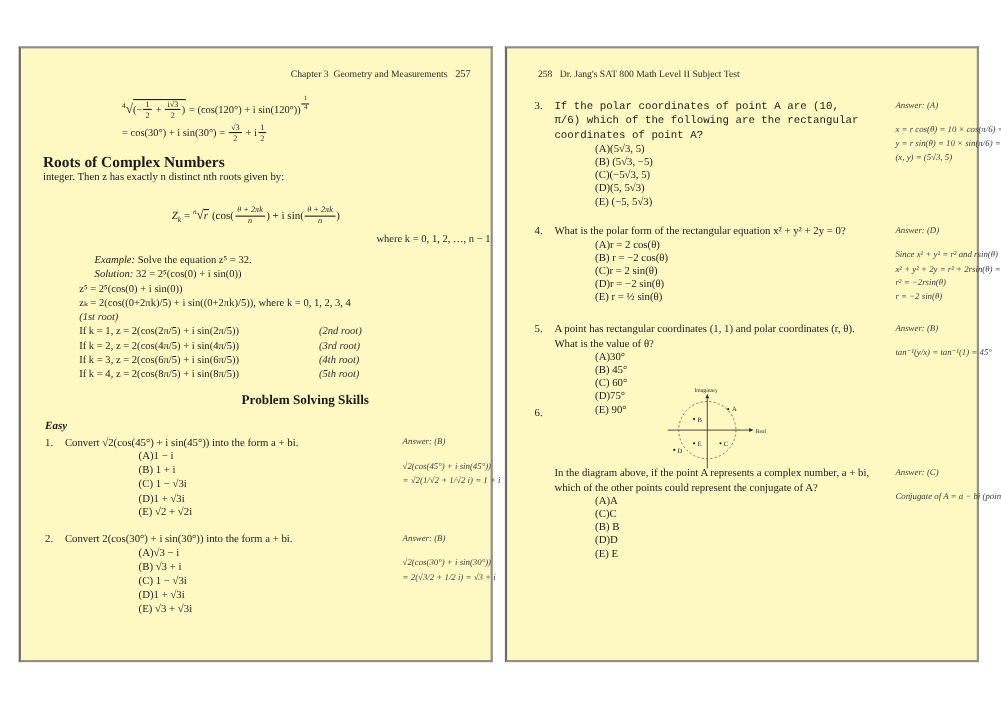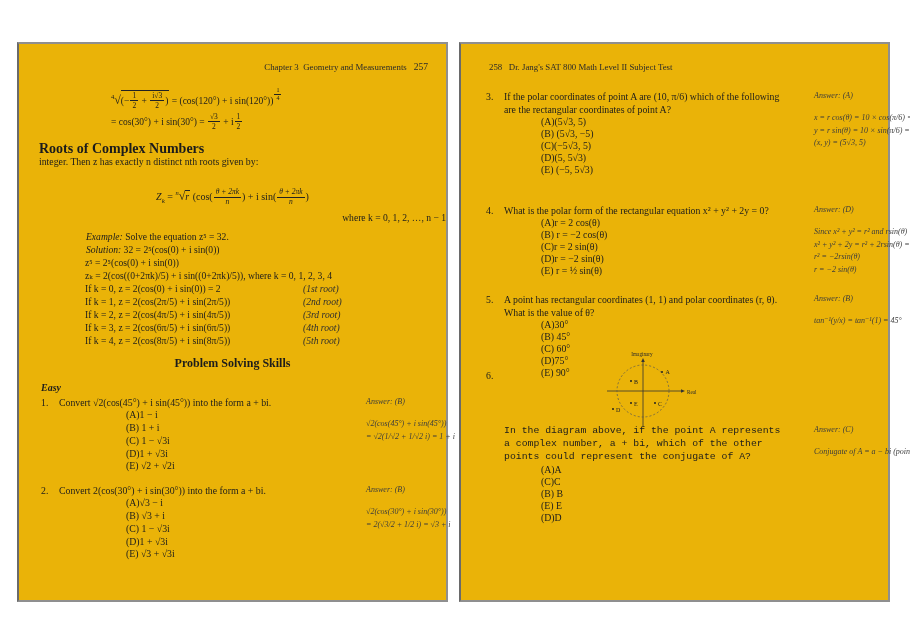--- a/index.html
+++ b/index.html
@@ -1,18 +1,18 @@
 <!DOCTYPE html>
 <html><head>
 <meta charset="utf-8">
 <style>
   html,body{margin:0;padding:0;background:#ffffff;}
   #canvas{position:relative;width:910px;height:644px;background:#ffffff;overflow:hidden;
           font-family:"Liberation Serif","DejaVu Serif","DejaVu Sans",serif;color:#1c1c1c;}
-  .page{position:absolute;top:42px;width:427px;height:556px;background:#eab308;
+  .page{position:absolute;top:42px;width:427px;height:556px;background:#fef9c3;
         border:2px solid #8f8f8f;border-left:2px solid #6a6a6a;}
   #page-left{left:17px;}
   #page-right{left:459px;}
   .abs{position:absolute;}
   .hdr{font-size:8.8px;color:#2a2a2a;white-space:nowrap;}
   .hdr .pgnum{font-size:9.5px;margin-left:7px;}
   .body-text{font-size:9.8px;line-height:13.5px;}
   .bold{font-weight:bold;}
   .it{font-style:italic;}
   .center{width:100%;text-align:center;}
@@ -20,25 +20,25 @@
   .frac{display:inline-block;vertical-align:-0.55em;text-align:center;line-height:1.05;
         font-size:7.5px;margin:0 1px;}
   .frac .fn{display:block;border-bottom:0.8px solid #222;padding:0 2px 0.5px;}
   .frac .fd{display:block;padding-top:0.5px;}
   .expfrac{font-size:6px;vertical-align:0.55em;}
   .radidx{font-size:6.5px;vertical-align:0.7em;}
   .radsign{font-size:12px;}
   .radicand{display:inline-block;border-top:0.8px solid #222;padding:0 1px 0 0;}
   .formula{font-size:10px;white-space:nowrap;}
   .exline{font-size:9.6px;line-height:13px;white-space:nowrap;margin-left:45px;}
-  .exindent{margin-left:44px;}
+  .exindent{margin-left:31px;}
   .root-line{display:flex;}
   .root-eq{width:218px;}
   .note{font-style:italic;color:#2e2e2e;}
-  .ps-head{font-size:12px;font-weight:bold;}
+  .ps-head{font-size:12px;font-weight:bold;padding-left:45px;}
   .easy{font-size:10px;font-weight:bold;font-style:italic;}
   .q{font-size:9.8px;line-height:13.2px;}
   .qnum{position:absolute;left:0;top:0;}
   .qtext{margin-left:18px;}
   .choices{margin-top:0;}
   .choices div{white-space:nowrap;}
   #page-left .choices{margin-left:85px;line-height:12.8px;}
   #page-right .choices{margin-left:55px;line-height:12px;}
   .anscol{position:absolute;width:150px;font-style:italic;font-size:8px;line-height:12.8px;
           color:#3c3c3c;}
@@ -81,21 +81,20 @@
       </span>
     </div>
     <div class="abs center" style="left:0;top:168px;font-size:9.6px;text-align:right;">where k = 0, 1, 2, …, n − 1</div>
 
     <div class="abs" style="left:22px;top:186px;">
       <div class="exline"><span class="it">Example:</span> <span>Solve the equation z⁵ = 32.</span></div>
       <div class="exline"><span class="it">Solution:</span> <span>32 = 2⁵(cos(0) + i sin(0))</span></div>
       <div class="exline exindent">z⁵ = 2⁵(cos(0) + i sin(0))</div>
       <div class="exline exindent">zₖ = 2(cos((0+2πk)/5) + i sin((0+2πk)/5)),  where k = 0, 1, 2, 3, 4</div>
       <div class="exline exindent root-line">
-          <span class="root-eq">If k = 0, z = 2(cos(0) + i sin(0)) = 2</span>
           <span class="note">(1st root)</span>
         </div>
       <div class="exline exindent root-line">
           <span class="root-eq">If k = 1, z = 2(cos(2π/5) + i sin(2π/5))</span>
           <span class="note">(2nd root)</span>
         </div>
       <div class="exline exindent root-line">
           <span class="root-eq">If k = 2, z = 2(cos(4π/5) + i sin(4π/5))</span>
           <span class="note">(3rd root)</span>
         </div>
@@ -148,21 +147,21 @@
   </div>
 
   <div class="page" id="page-right">
 
     <div class="abs hdr" style="left:28px;top:18px;">
       <span>258</span>&nbsp;&nbsp;&nbsp;<span>Dr. Jang's SAT 800 Math Level II Subject Test</span>
     </div>
 
     <div class="abs q" style="left:25px;top:46px;width:400px;">
       <span class="qnum">3.</span>
-      <div class="qtext" style="width:288px;">If the polar coordinates of point A are (10, π/6) which of the following are the rectangular coordinates of point A?</div>
+      <div class="qtext" style="width:288px;font-family:Liberation Mono, monospace;">If the polar coordinates of point A are (10, π/6) which of the following are the rectangular coordinates of point A?</div>
       <div class="choices">
         <div>(A)(5√3, 5)</div>
         <div>(B) (5√3, −5)</div>
         <div>(C)(−5√3, 5)</div>
         <div>(D)(5, 5√3)</div>
         <div>(E) (−5, 5√3)</div>
       </div>
       <div class="anscol" style="left:328px;top:0;">
         <div class="lbl">Answer: (A)</div>
         <div>x = r cos(θ) = 10 × cos(π/6) = 5√3</div>
@@ -223,27 +222,27 @@
         <text x="65" y="55.5" font-size="6" fill="#222">C</text>
         <circle cx="20" cy="59" r="1" fill="#222"></circle>
         <text x="23" y="62" font-size="6" fill="#222">D</text>
         <circle cx="38" cy="53" r="1" fill="#222"></circle>
         <text x="41" y="55.5" font-size="6" fill="#222">E</text>
       </svg>
     </div>
 
     <div class="abs q" style="left:25px;top:325px;width:400px;">
       <span class="qnum">6.</span>
-      <div class="qtext" style="width:288px;margin-top:55px;font-family:Liberation Mono, monospace;">In the diagram above, if the point A represents a complex number, a + bi, which of the other points could represent the conjugate of A?</div>
+      <div class="qtext" style="width:288px;margin-top:55px;">In the diagram above, if the point A represents a complex number, a + bi, which of the other points could represent the conjugate of A?</div>
       <div class="choices">
         <div>(A)A</div>
         <div>(C)C</div>
         <div>(B) B</div>
+        <div>(D)D</div>
         <div>(E) E</div>
-        <div>(D)D</div>
       </div>
       <div class="anscol" style="left:328px;top:55px;">
         <div class="lbl">Answer: (C)</div>
         <div>Conjugate of A = a − bi (point C)</div>
       </div>
     </div>
 
   </div>
 </div>
 

